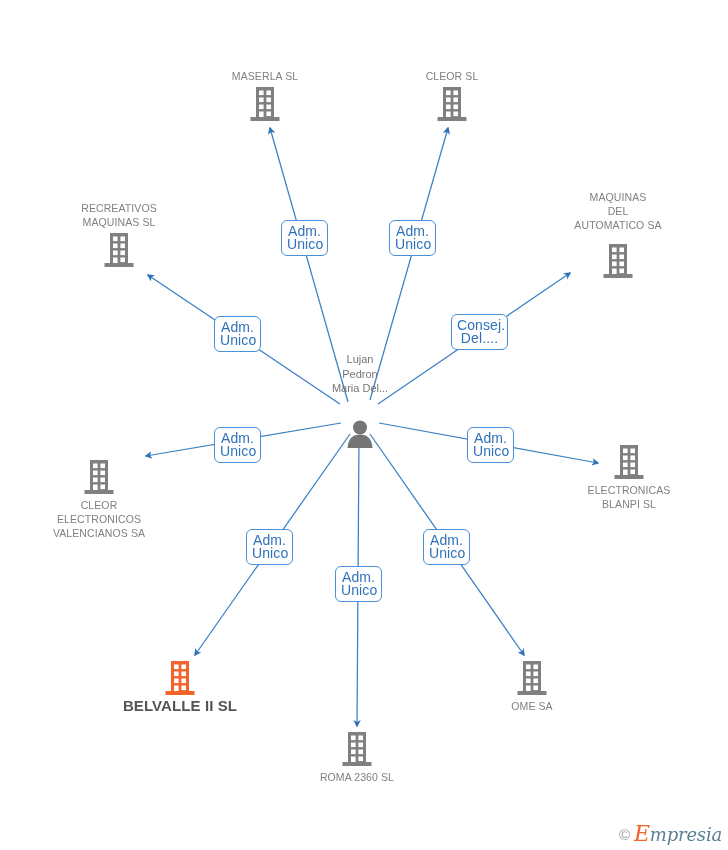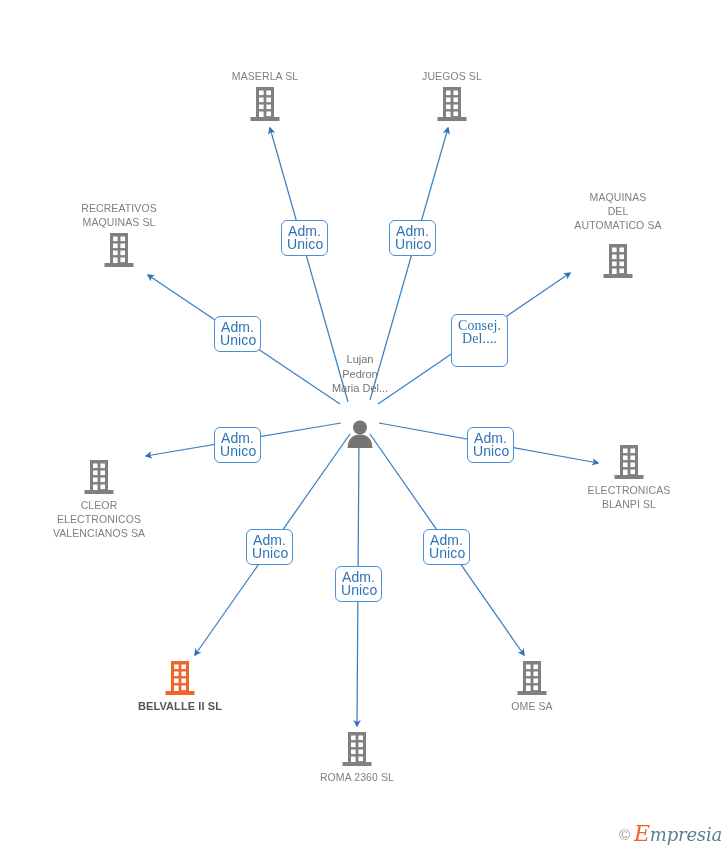--- a/index.html
+++ b/index.html
@@ -39,21 +39,21 @@
   .node-label {
     font-size: 10.5px;
     line-height: 14px;
     color: #808080;
     letter-spacing: 0.1px;
     white-space: pre-line;
   }
   .node-label.highlight {
     color: #555555;
     font-weight: bold;
-    font-size: 11px;
+    font-size: 15px;
     text-align: right;
   }
   .icon-wrap {
     width: 32px;
     height: 36px;
     line-height: 0;
   }
   .label-below .node-label { margin-top: 3px; }
   .label-above .node-label { margin-bottom: 3px; }
 
@@ -168,21 +168,21 @@
             <rect x="17.4" y="4.5" width="4.6" height="4.6" fill="#ffffff"></rect>
             <rect x="10" y="11.5" width="4.6" height="4.6" fill="#ffffff"></rect>
             <rect x="17.4" y="11.5" width="4.6" height="4.6" fill="#ffffff"></rect>
             <rect x="10" y="18.5" width="4.6" height="4.6" fill="#ffffff"></rect>
             <rect x="17.4" y="18.5" width="4.6" height="4.6" fill="#ffffff"></rect>
             <rect x="10" y="25.5" width="4.6" height="5.5" fill="#ffffff"></rect>
             <rect x="17.4" y="25.5" width="4.6" height="4.6" fill="#ffffff"></rect>
           </svg></div>
       </div>
       <div class="node label-above" style="left: 452px; top: 69px;">
-        <div class="node-label">JUEGOS SL</div>
+        <div class="node-label">CLEOR SL</div>
         <div class="icon-wrap"><svg viewBox="0 0 32 36" width="32" height="36">
             <rect x="7" y="1" width="18" height="30" fill="#808080"></rect>
             <rect x="1.5" y="31" width="29" height="4" fill="#808080"></rect>
             <rect x="10" y="4.5" width="4.6" height="4.6" fill="#ffffff"></rect>
             <rect x="17.4" y="4.5" width="4.6" height="4.6" fill="#ffffff"></rect>
             <rect x="10" y="11.5" width="4.6" height="4.6" fill="#ffffff"></rect>
             <rect x="17.4" y="11.5" width="4.6" height="4.6" fill="#ffffff"></rect>
             <rect x="10" y="18.5" width="4.6" height="4.6" fill="#ffffff"></rect>
             <rect x="17.4" y="18.5" width="4.6" height="4.6" fill="#ffffff"></rect>
             <rect x="10" y="25.5" width="4.6" height="5.5" fill="#ffffff"></rect>
@@ -302,21 +302,21 @@
       </div>
     </div>
 
   <div id="edge-label-layer">
       <div class="edge-label" style="left: 281px; top: 220px; width: 47px; height: 36px;">Adm.
 Unico</div>
       <div class="edge-label" style="left: 389px; top: 220px; width: 47px; height: 36px;">Adm.
 Unico</div>
       <div class="edge-label" style="left: 214px; top: 316px; width: 47px; height: 36px;">Adm.
 Unico</div>
-      <div class="edge-label" style="left: 451px; top: 314px; width: 57px; height: 53px; font-family: Liberation Serif, serif;">Consej.
+      <div class="edge-label" style="left: 451px; top: 314px; width: 57px; height: 36px;">Consej.
 Del....</div>
       <div class="edge-label" style="left: 214px; top: 427px; width: 47px; height: 36px;">Adm.
 Unico</div>
       <div class="edge-label" style="left: 467px; top: 427px; width: 47px; height: 36px;">Adm.
 Unico</div>
       <div class="edge-label" style="left: 246px; top: 529px; width: 47px; height: 36px;">Adm.
 Unico</div>
       <div class="edge-label" style="left: 335px; top: 566px; width: 47px; height: 36px;">Adm.
 Unico</div>
       <div class="edge-label" style="left: 423px; top: 529px; width: 47px; height: 36px;">Adm.

